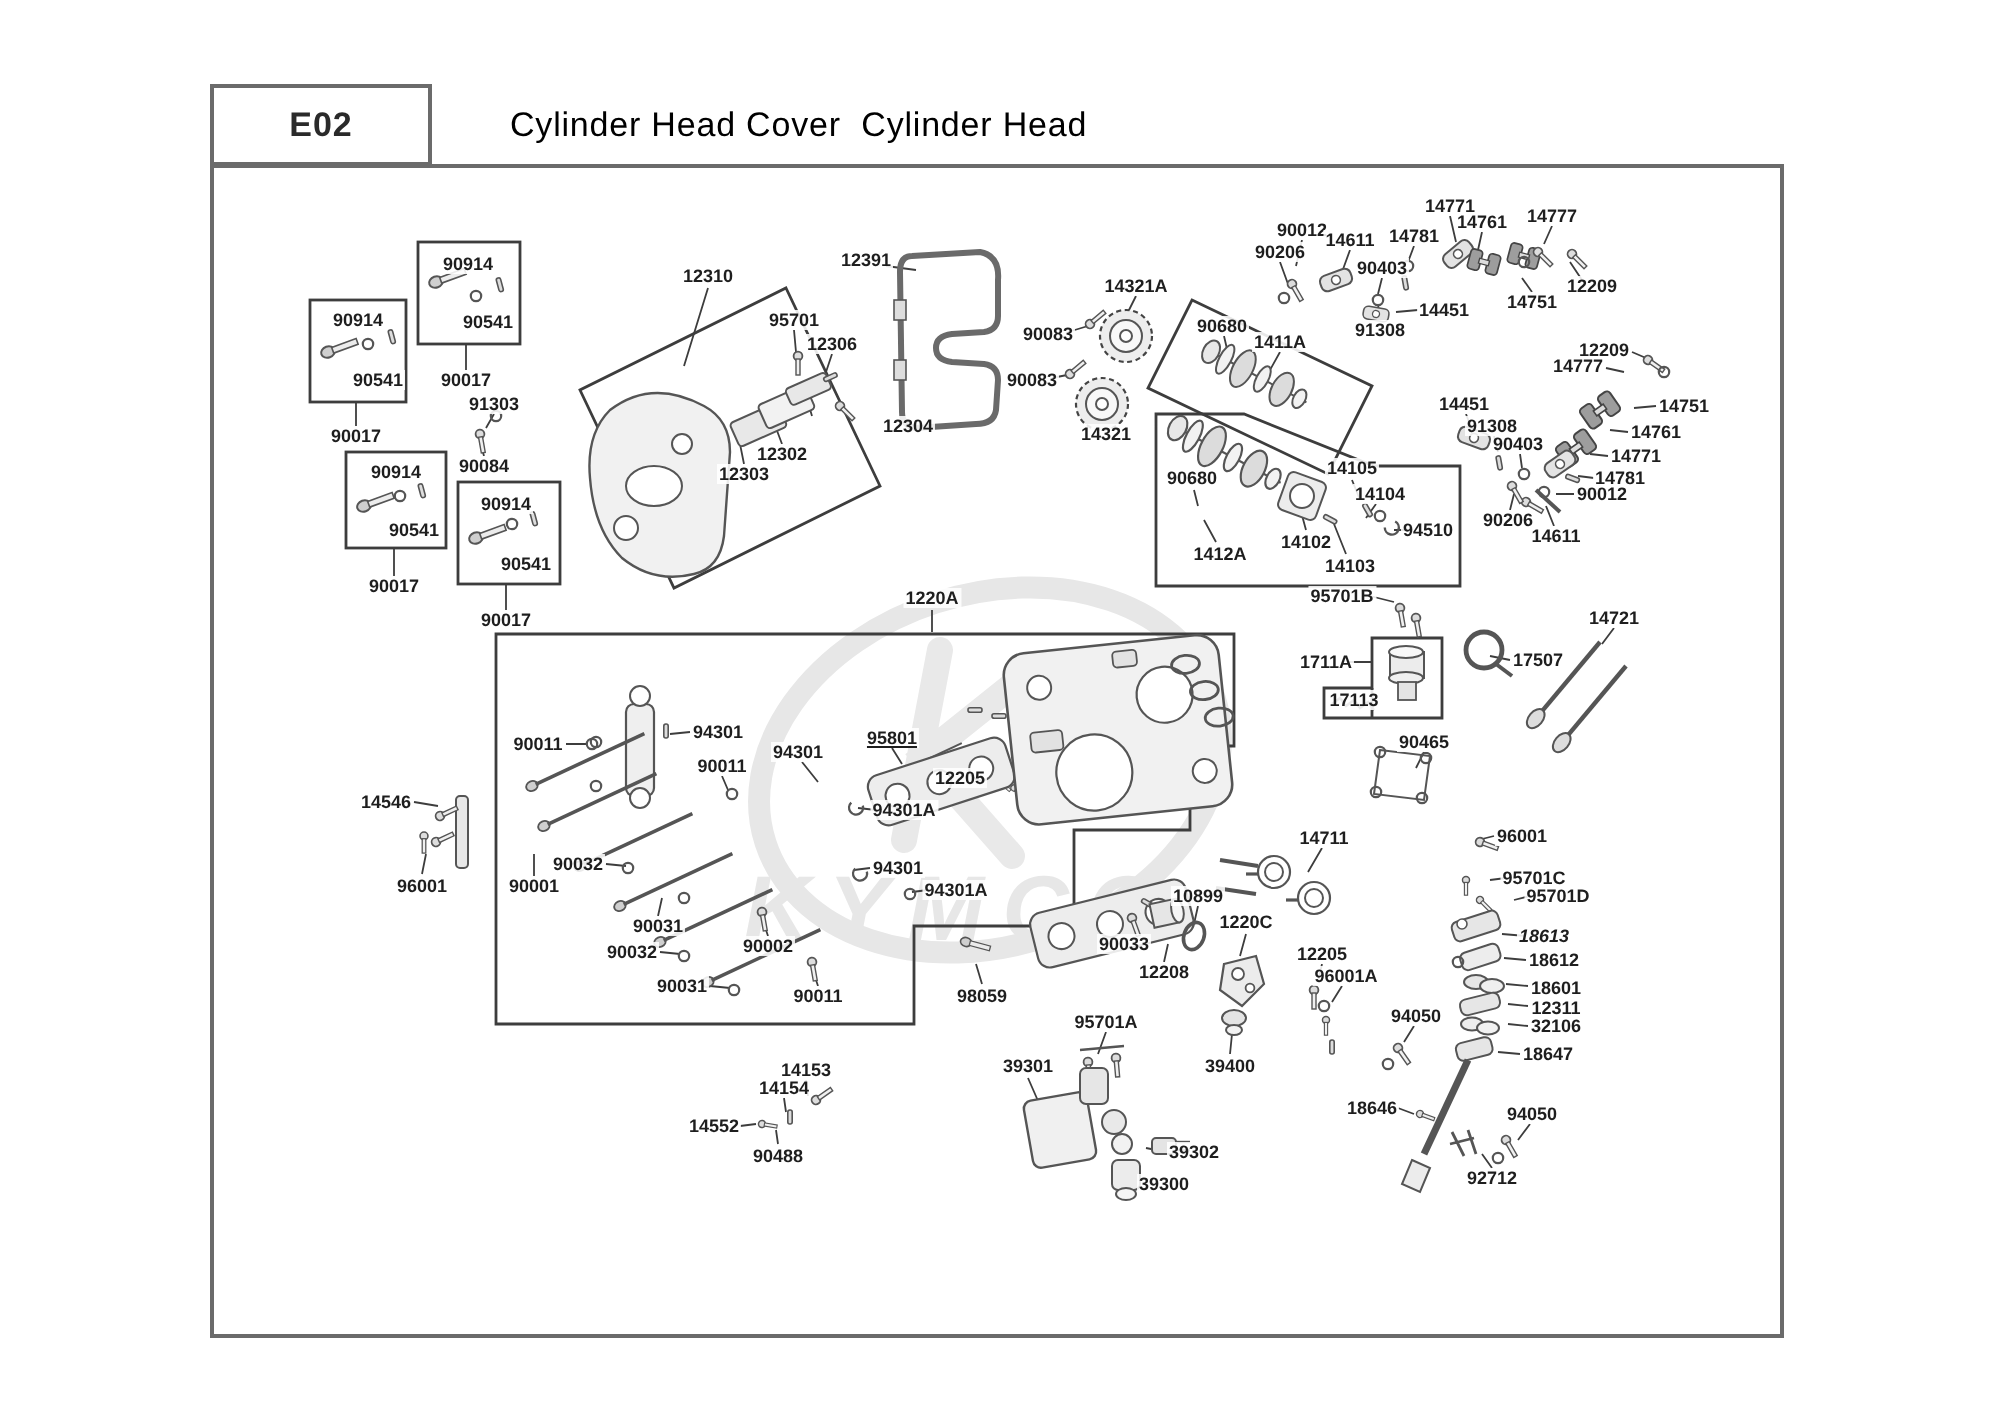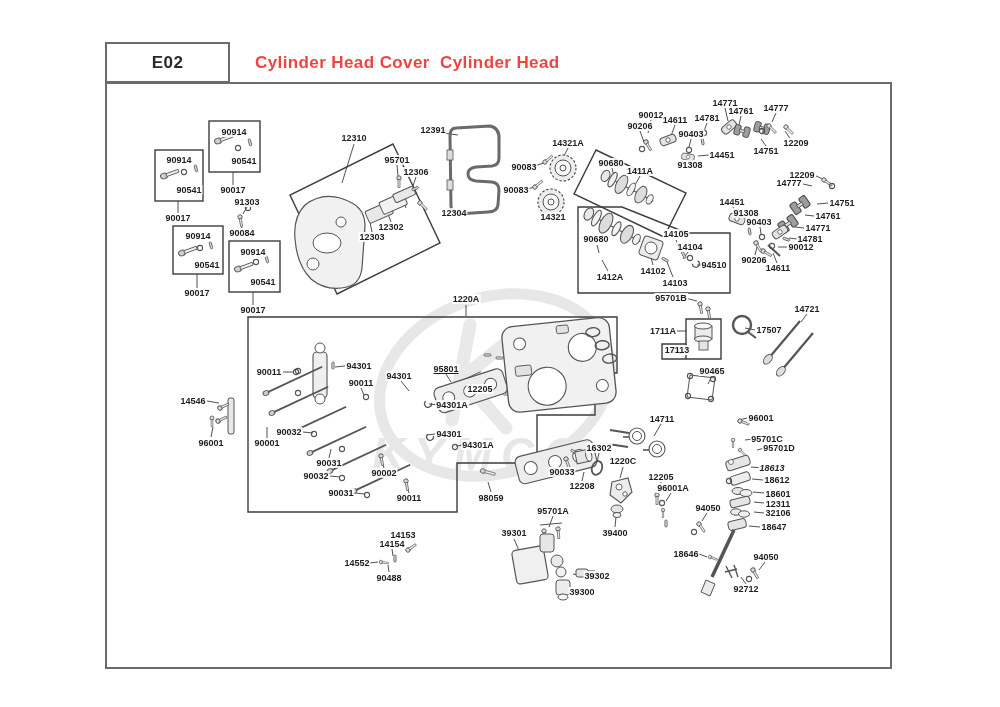--- a/index.html
+++ b/index.html
@@ -1,25 +1,25 @@
 <!DOCTYPE html>
 <html><head>
 <meta charset="utf-8">
 <style>
   html,body{margin:0;padding:0;background:#fff;}
   .page{position:relative;width:1000px;height:707px;background:#fff;
         font-family:"Liberation Sans","DejaVu Sans",sans-serif;overflow:hidden;}
   .outer-border{position:absolute;left:105px;top:82px;width:787px;height:587px;
         border:2px solid #6b6b6b;box-sizing:border-box;}
-  .e02-box{position:absolute;left:105px;top:42px;width:125px;height:41px;
+  .e02-box{position:absolute;left:105px;top:42px;width:111px;height:41px;
         border:2px solid #6b6b6b;box-sizing:border-box;background:#fff;
         display:flex;align-items:center;justify-content:center;
         font-weight:bold;font-size:17px;color:#2a2a2a;letter-spacing:.5px;}
-  .page-title{position:absolute;left:255px;top:53px;font-weight:bold;font-size:17px;
-        color:#ef4444;letter-spacing:.4px;white-space:pre;}
+  .page-title{position:absolute;left:255px;top:53px;font-weight:normal;font-size:17px;
+        color:#000000;letter-spacing:.4px;white-space:pre;}
   .footer-page{position:absolute;left:0;top:673px;width:100%;text-align:center;
         font-weight:bold;font-size:15px;color:#2a2a2a;}
   #diagram-svg{position:absolute;left:0;top:0;}
   #labels-layer{position:absolute;left:0;top:0;width:1000px;height:707px;pointer-events:none;}
   .part-label{position:absolute;transform:translate(-50%,-50%);
         font-size:9px;font-weight:bold;color:#1e1e1e;background:rgba(255,255,255,.88);
         padding:0 1px;line-height:10px;white-space:nowrap;}
 </style>
 </head>
 <body>
@@ -472,21 +472,21 @@
       <div class="part-label" style="left: 767px; top: 439px;">95701C</div>
       <div class="part-label" style="left: 779px; top: 448px;">95701D</div>
       <div class="part-label" style="left: 772px; top: 468px; font-style: italic;">18613</div>
       <div class="part-label" style="left: 777px; top: 480px;">18612</div>
       <div class="part-label" style="left: 778px; top: 494px;">18601</div>
       <div class="part-label" style="left: 778px; top: 504px;">12311</div>
       <div class="part-label" style="left: 778px; top: 513px;">32106</div>
       <div class="part-label" style="left: 774px; top: 527px;">18647</div>
       <div class="part-label" style="left: 766px; top: 557px;">94050</div>
       <div class="part-label" style="left: 746px; top: 589px;">92712</div>
-      <div class="part-label" style="left: 599px; top: 448px;">16302</div>
+      <div class="part-label" style="left: 599px; top: 448px;">10899</div>
       <div class="part-label" style="left: 623px; top: 461px;">1220C</div>
       <div class="part-label" style="left: 661px; top: 477px;">12205</div>
       <div class="part-label" style="left: 673px; top: 488px;">96001A</div>
       <div class="part-label" style="left: 582px; top: 486px;">12208</div>
       <div class="part-label" style="left: 615px; top: 533px;">39400</div>
       <div class="part-label" style="left: 708px; top: 508px;">94050</div>
       <div class="part-label" style="left: 686px; top: 554px;">18646</div>
       <div class="part-label" style="left: 562px; top: 472px;">90033</div>
       <div class="part-label" style="left: 553px; top: 511px;">95701A</div>
       <div class="part-label" style="left: 514px; top: 533px;">39301</div>

